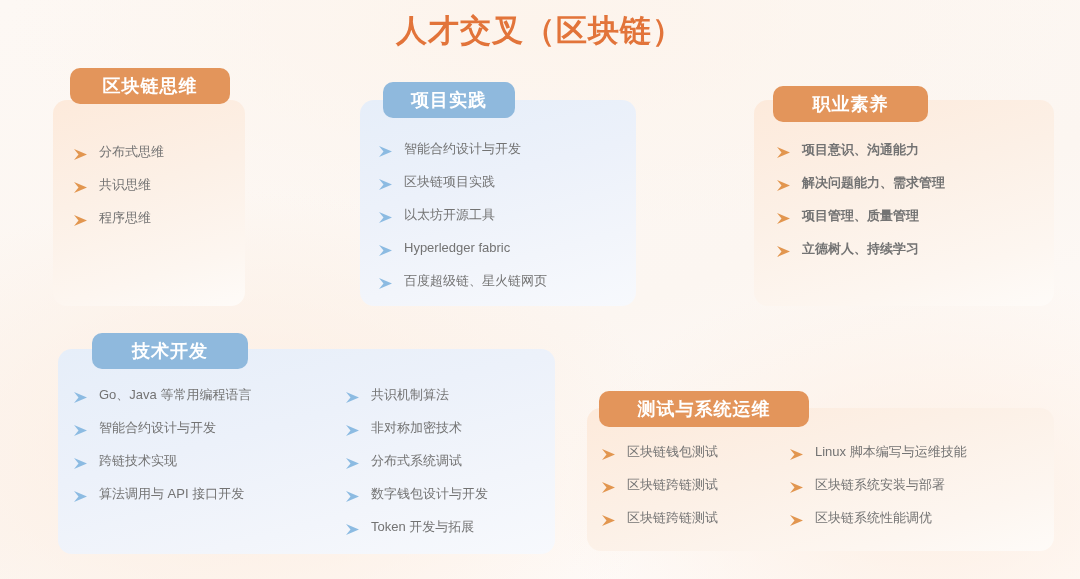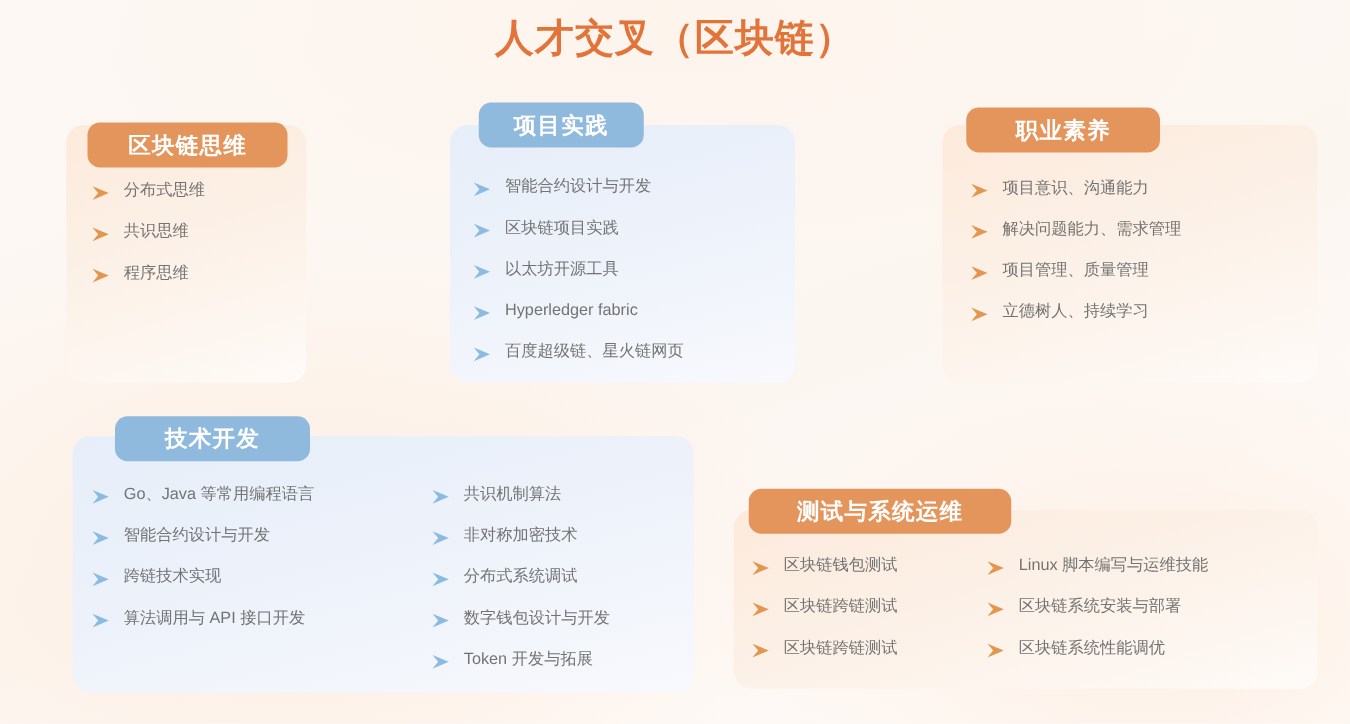--- a/index.html
+++ b/index.html
@@ -73,21 +73,21 @@
   .col2 .col{display:flex;flex-direction:column;}
 </style>
 </head>
 <body>
 
 <div class="page"></div>
 
 <div class="title">人才交叉（区块链）</div>
 
 <div class="card warm" style="left:53px;top:100px;width:192px;height:206px;"></div>
-<div class="badge orange" style="left:70px;top:98px;width:160px;">区块链思维</div>
+<div class="badge orange" style="left:70px;top:68px;width:160px;">区块链思维</div>
 <div class="list" style="left:72px;top:144px;">
   <div class="item">
     <span class="arrow">
         <svg viewBox="0 0 18 18">
           <path d="M2 3 L15 8.4 L2 14 L6.5 8.4 Z" fill="#e2964f"></path>
         </svg>
       </span>
     <span>分布式思维</span>
   </div>
   <div class="item">
@@ -148,21 +148,21 @@
         <svg viewBox="0 0 18 18">
           <path d="M2 3 L15 8.4 L2 14 L6.5 8.4 Z" fill="#8cbbe2"></path>
         </svg>
       </span>
     <span>百度超级链、星火链网页</span>
   </div>
 </div>
 
 <div class="card warm" style="left:754px;top:100px;width:300px;height:206px;"></div>
 <div class="badge orange" style="left:773px;top:86px;width:155px;">职业素养</div>
-<div class="list" style="left:775px;top:142px;">
+<div class="list" style="left:775px;top:142px;font-weight:bold;">
   <div class="item">
     <span class="arrow">
         <svg viewBox="0 0 18 18">
           <path d="M2 3 L15 8.4 L2 14 L6.5 8.4 Z" fill="#e2964f"></path>
         </svg>
       </span>
     <span>项目意识、沟通能力</span>
   </div>
   <div class="item">
     <span class="arrow">

